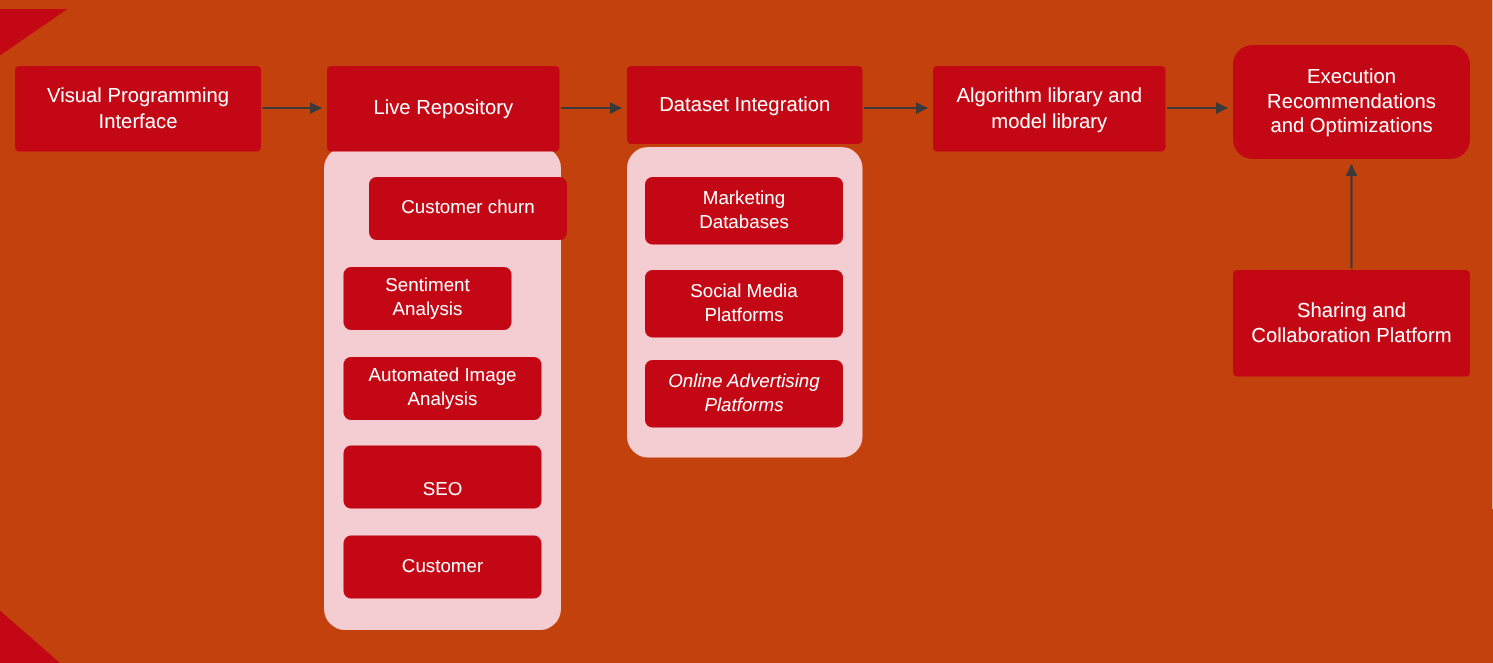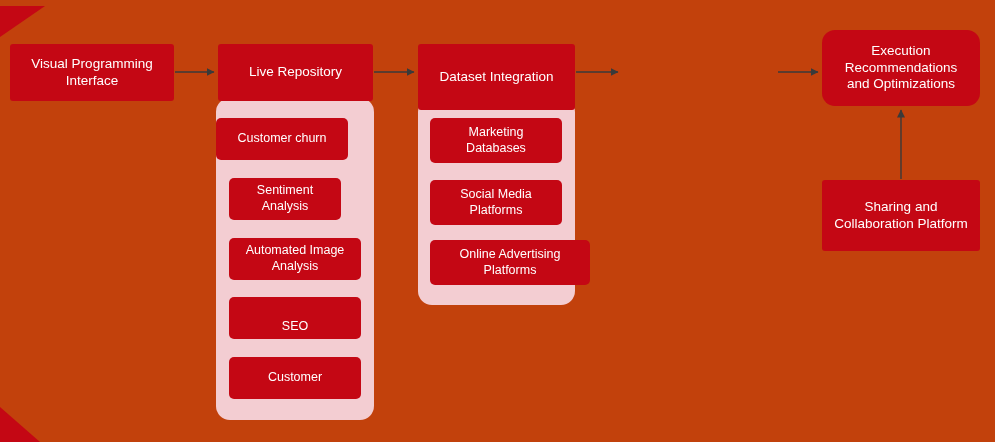--- a/index.html
+++ b/index.html
@@ -68,34 +68,37 @@
   <div class="container" style="left:418px;top:98px;width:157px;height:207px;"></div>
 
   <div class="node main" style="left:10px;top:44px;width:164px;height:57px;">
     <span>Visual Programming Interface</span>
   </div>
 
   <div class="node main" style="left:218px;top:44px;width:155px;height:57px;">
     <span>Live Repository</span>
   </div>
 
-  <div class="node main" style="left:418px;top:44px;width:157px;height:66px;">
+  <div class="node main" style="left:418px;top:44px;width:157px;height:52px;">
     <span>Dataset Integration</span>
   </div>
 
+  <div class="node main" style="left:622px;top:44px;width:155px;height:57px;">
+    <span>Algorithm library and model library</span>
+  </div>
 
   <div class="node main" style="left:822px;top:30px;width:158px;height:76px;border-radius:13px;">
     <span>Execution Recommendations and Optimizations</span>
   </div>
 
   <div class="node main" style="left:822px;top:180px;width:158px;height:71px;">
     <span>Sharing and Collaboration Platform</span>
   </div>
 
-  <div class="node sub" style="left:216px;top:118px;width:132px;height:42px;">
+  <div class="node sub" style="left:246px;top:118px;width:132px;height:42px;">
     <span>Customer churn</span>
   </div>
   <div class="node sub" style="left:229px;top:178px;width:112px;height:42px;">
     <span>Sentiment Analysis</span>
   </div>
   <div class="node sub" style="left:229px;top:238px;width:132px;height:42px;">
     <span>Automated Image Analysis</span>
   </div>
   <div class="node sub" style="left:229px;top:297px;width:132px;height:42px;align-items:flex-end;">
     <span>SEO</span>
@@ -103,21 +106,21 @@
   <div class="node sub" style="left:229px;top:357px;width:132px;height:42px;">
     <span>Customer</span>
   </div>
 
   <div class="node sub" style="left:430px;top:118px;width:132px;height:45px;">
     <span>Marketing Databases</span>
   </div>
   <div class="node sub" style="left:430px;top:180px;width:132px;height:45px;">
     <span>Social Media Platforms</span>
   </div>
-  <div class="node sub" style="left:430px;top:240px;width:160px;height:45px;">
+  <div class="node sub" style="left:430px;top:240px;width:132px;height:45px;font-style:italic;">
     <span>Online Advertising Platforms</span>
   </div>
 
   <svg class="arrows" viewBox="0 0 995 442" xmlns="http://www.w3.org/2000/svg">
     <defs>
       <marker id="ah" markerWidth="9" markerHeight="9" refX="7.5" refY="4" orient="auto" markerUnits="userSpaceOnUse">
         <path d="M0,0 L8,4 L0,8 z" fill="#3A3A3A"></path>
       </marker>
     </defs>
     <line x1="175" y1="72" x2="214" y2="72" stroke="#3A3A3A" stroke-width="1.4" marker-end="url(#ah)"></line>

